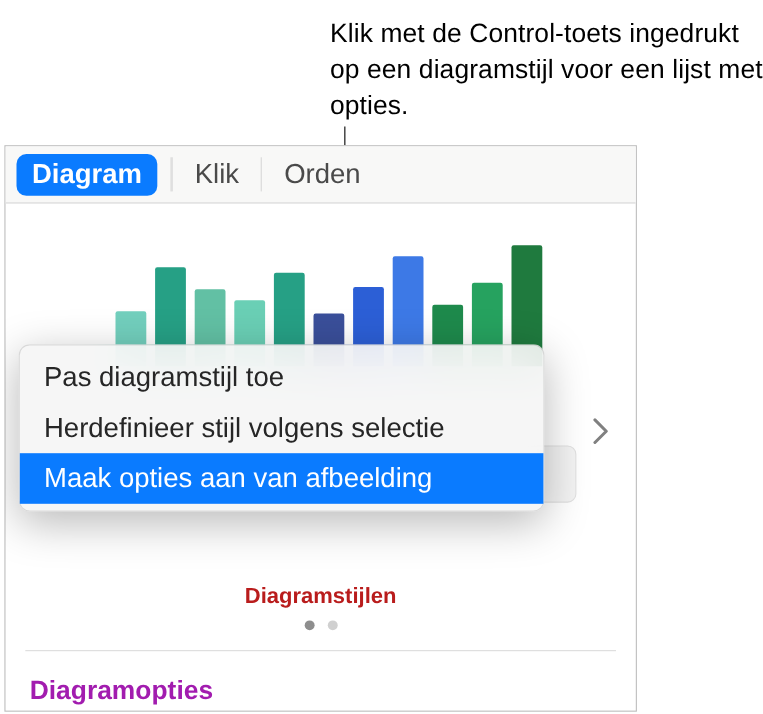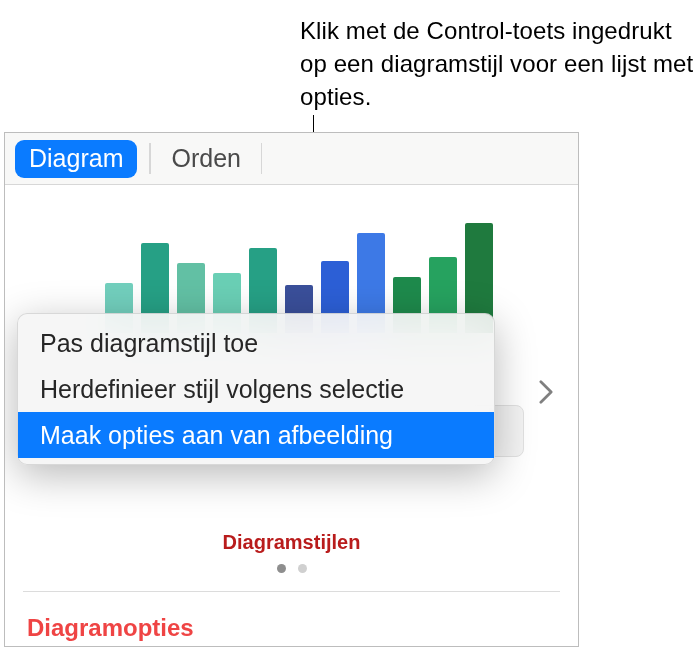--- a/index.html
+++ b/index.html
@@ -56,21 +56,21 @@
       font-size: 25px;
       color: #4a4a4a;
       padding: 0 20px;
       position: relative;
     }
     .tab.active .tab-label {
       background: #0a7bff;
       color: #fff;
       border-radius: 9px;
       padding: 4px 14px 5px;
-      font-weight: 400;
+      font-weight: 700;
       text-align: center;
     }
     .tab.active {
       padding-left: 10px;
       padding-right: 12px;
     }
     .tab-sep {
       width: 1px;
       background: #d7d7d7;
       margin: 10px 0;
@@ -155,21 +155,21 @@
       background: #8e8e8e;
     }
     .divider {
       height: 1px;
       background: #dcdcdc;
       margin: 0 18px;
     }
     .options-header {
       font-size: 24px;
       font-weight: 700;
-      color: #ef4444;
+      color: #a21caf;
       padding: 22px 22px 0;
     }
     .second-style-box {
       position: absolute;
       top: 220px;
       right: 54px;
       width: 58px;
       height: 52px;
       background: #f3f3f3;
       border-radius: 8px;
@@ -185,23 +185,26 @@
 
 <div class="panel">
 
   <div class="tabs">
     <div class="tab active">
       <span class="tab-label">Diagram</span>
     </div>
     <div class="tab-sep"></div>
     <div class="tab-sep"></div>
     <div class="tab">
+      <span>Klik</span>
+    </div>
+    <div class="tab-sep"></div>
+    <div class="tab">
       <span>Orden</span>
     </div>
-    <div class="tab-sep"></div>
   </div>
 
   <div class="preview-area">
 
     <div class="chart-preview" id="chart-preview">
         <div class="bar" style="height: 50px; background: rgb(114, 207, 189);"></div>
         <div class="bar" style="height: 90px; background: rgb(38, 160, 133);"></div>
         <div class="bar" style="height: 70px; background: rgb(98, 192, 164);"></div>
         <div class="bar" style="height: 60px; background: rgb(106, 207, 181);"></div>
         <div class="bar" style="height: 85px; background: rgb(38, 160, 133);"></div>

